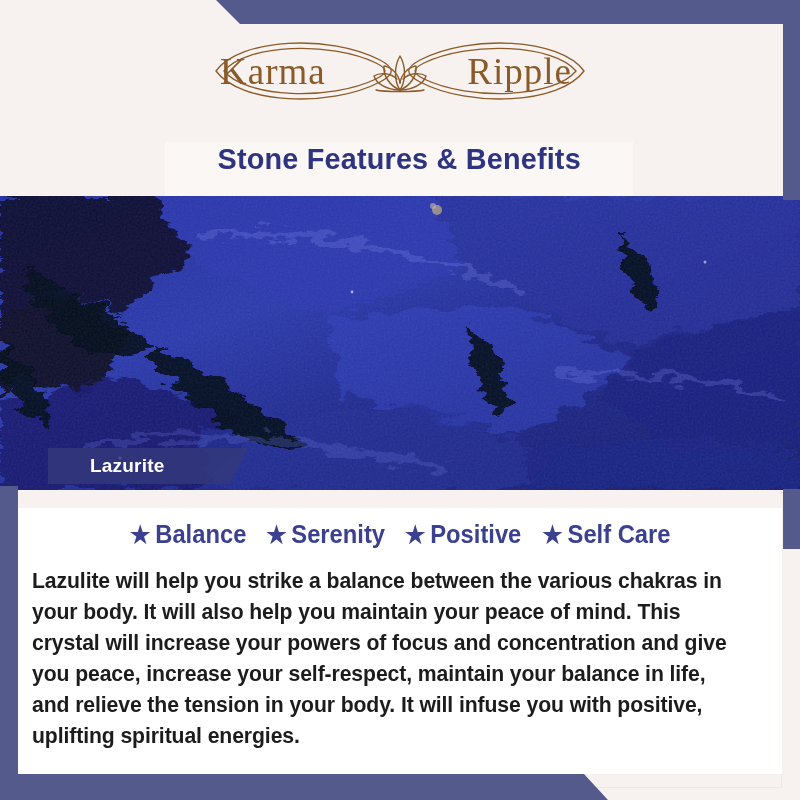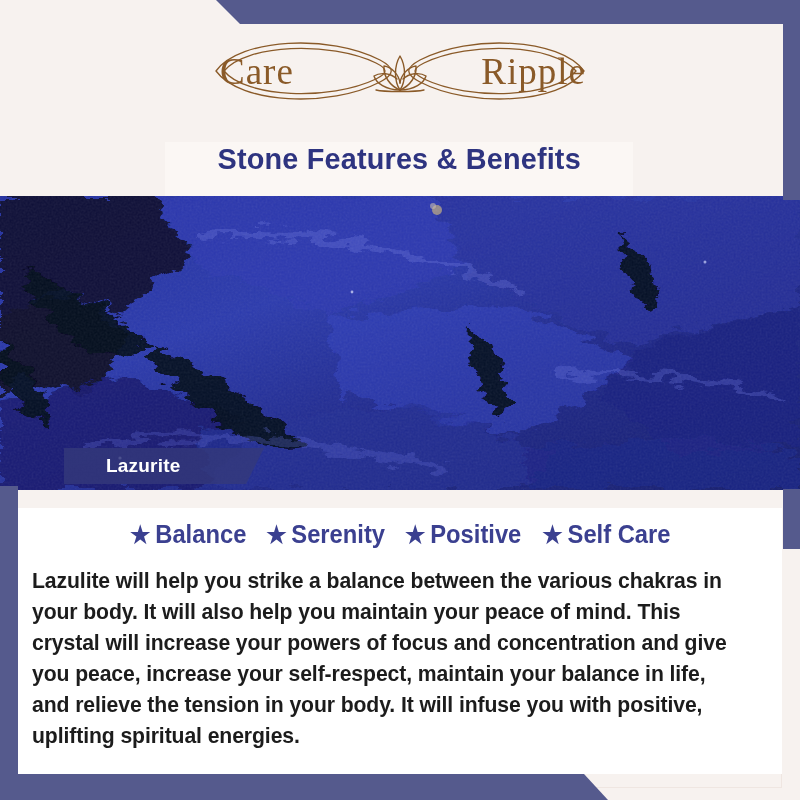--- a/index.html
+++ b/index.html
@@ -116,21 +116,21 @@
     padding: 0 16px;
   }
   .logo-word {
     font-family: "Liberation Serif", serif;
     font-size: 37px;
     color: #8a5a28;
     letter-spacing: 1px;
     line-height: 1;
   }
   .logo-word.left  { margin-left: 24px; }
-  .logo-word.right { margin-right: 18px; }
+  .logo-word.right { margin-right: 32px; }
 
   
   .title-panel {
     position: absolute;
     left: 165px;
     top: 142px;
     width: 468px;
     height: 54px;
     background: #fbf7f4;
     display: flex;
@@ -156,21 +156,21 @@
     height: 294px;
     overflow: hidden;
     z-index: 3;
     background: #1b1f63;
   }
   .photo-svg { display: block; width: 800px; height: 294px; }
 
   
   .stone-banner {
     position: absolute;
-    left: 64px;
+    left: 48px;
     top: 448px;
     width: 200px;
     height: 36px;
     background: rgba(52,58,122,0.80);
     clip-path: polygon(0 0, 200px 0, 182px 36px, 0 36px);
     display: flex;
     align-items: center;
     z-index: 5;
   }
   .stone-name {
@@ -264,21 +264,21 @@
         <g fill="none" stroke="#8a5a28" stroke-width="1.4" stroke-linecap="round" stroke-linejoin="round">
           <path d="M220,60 C206,60 196,53 194,46 C200,42 211,43 217,49"></path>
           <path d="M220,60 C234,60 244,53 246,46 C240,42 229,43 223,49"></path>
           <path d="M220,60 C210,56 203,46 204,36 C212,37 219,45 220,53"></path>
           <path d="M220,60 C230,56 237,46 236,36 C228,37 221,45 220,53"></path>
           <path d="M220,60 C214,51 214,36 220,26 C226,36 226,51 220,60 Z"></path>
           <path d="M196,60 C204,62 236,62 244,60"></path>
         </g>
       </svg>
       <div class="logo-text">
-        <span class="logo-word left">Care</span>
+        <span class="logo-word left">Karma</span>
         <span class="logo-word right">Ripple</span>
       </div>
     </div>
   </div>
 
   <div class="title-panel">
     <span class="title-text">Stone Features &amp; Benefits</span>
   </div>
 
   <div class="photo">

